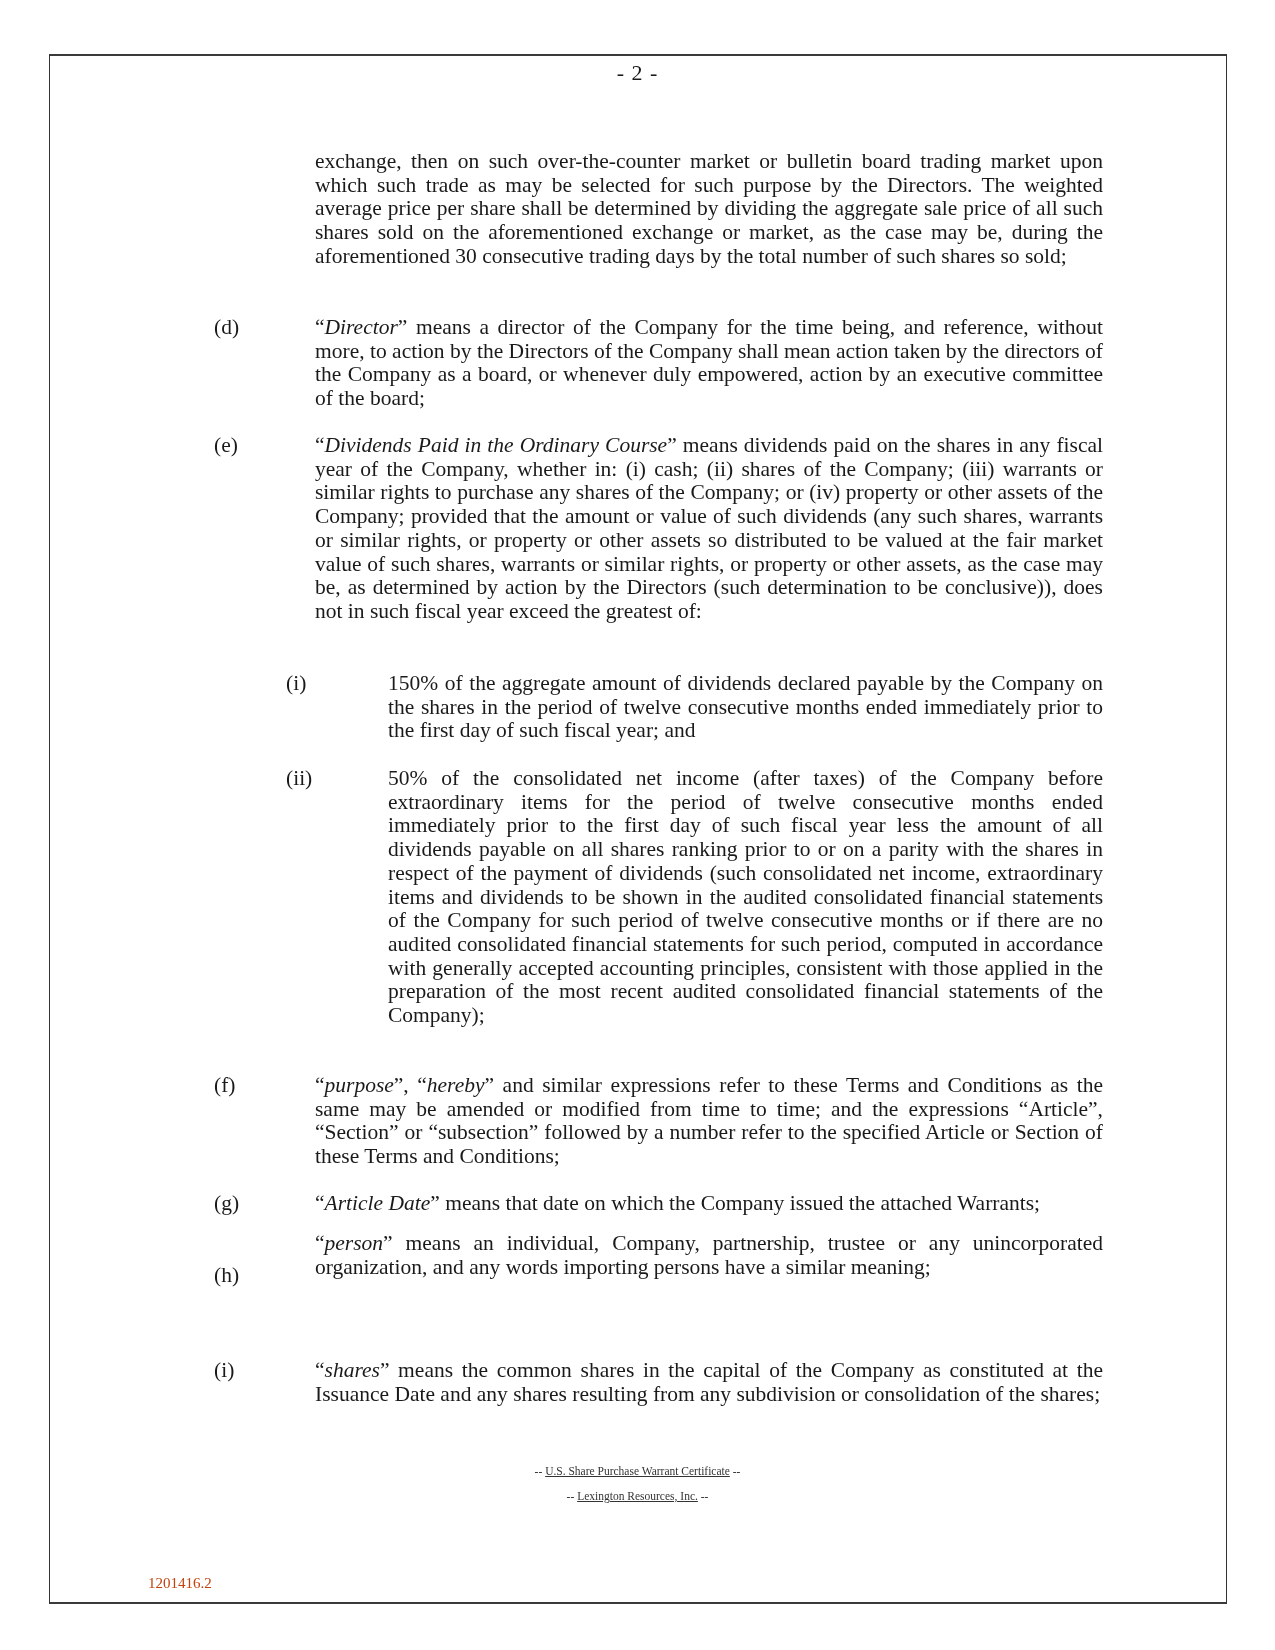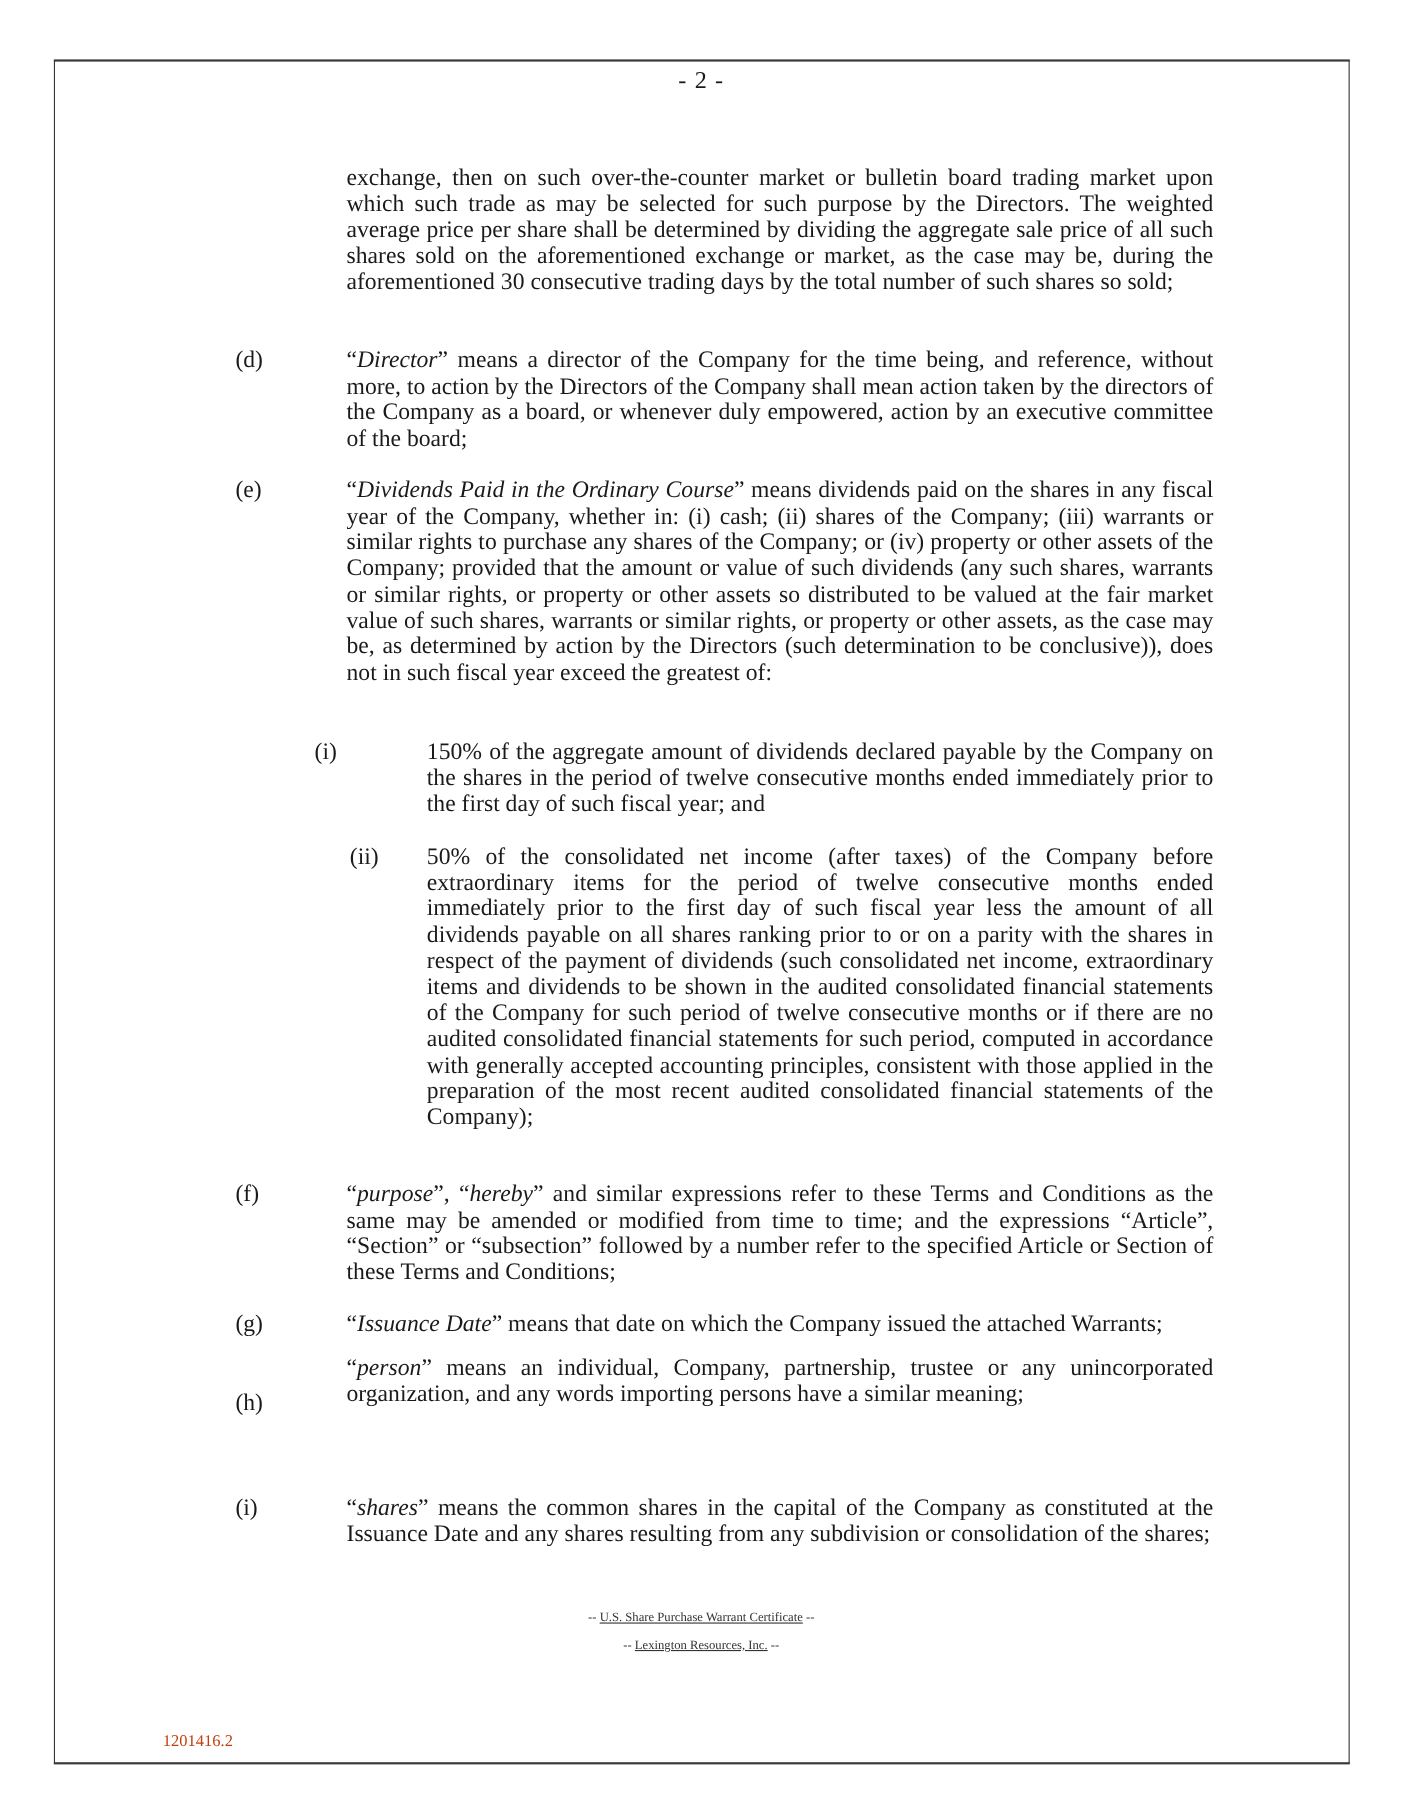--- a/index.html
+++ b/index.html
@@ -44,31 +44,31 @@
 </div>
 
 <div class="label" style="left:214px; top:434px;">(e)</div>
 <div class="para" style="left:283px; top:434px; width:788px;">
   <span>“</span><i>Dividends Paid in the Ordinary Course</i><span>”</span><span> means dividends paid on the shares in any fiscal year of the Company, whether in: (i) cash; (ii) shares of the Company; (iii) warrants or similar rights to purchase any shares of the Company; or (iv) property or other assets of the Company; provided that the amount or value of such dividends (any such shares, warrants or similar rights, or property or other assets so distributed to be valued at the fair market value of such shares, warrants or similar rights, or property or other assets, as the case may be, as determined by action by the Directors (such determination to be conclusive)), does not in such fiscal year exceed the greatest of:</span>
 </div>
 
 <div class="label" style="left:286px; top:672px;">(i)</div>
 <div class="para" style="left:356px; top:672px; width:715px;">150% of the aggregate amount of dividends declared payable by the Company on the shares in the period of twelve consecutive months ended immediately prior to the first day of such fiscal year; and</div>
 
-<div class="label" style="left:286px; top:767px;margin-left:32px;">(ii)</div>
+<div class="label" style="left:286px; top:767px;">(ii)</div>
 <div class="para" style="left:356px; top:767px; width:715px;">50% of the consolidated net income (after taxes) of the Company before extraordinary items for the period of twelve consecutive months ended immediately prior to the first day of such fiscal year less the amount of all dividends payable on all shares ranking prior to or on a parity with the shares in respect of the payment of dividends (such consolidated net income, extraordinary items and dividends to be shown in the audited consolidated financial statements of the Company for such period of twelve consecutive months or if there are no audited consolidated financial statements for such period, computed in accordance with generally accepted accounting principles, consistent with those applied in the preparation of the most recent audited consolidated financial statements of the Company);</div>
 
 <div class="label" style="left:214px; top:1074px;">(f)</div>
 <div class="para" style="left:283px; top:1074px; width:788px;">
   <span>“</span><i>purpose</i><span>”, “</span><i>hereby</i><span>”</span><span> and similar expressions refer to these Terms and Conditions as the same may be amended or modified from time to time; and the expressions “Article”, “Section” or “subsection” followed by a number refer to the specified Article or Section of these Terms and Conditions;</span>
 </div>
 
 <div class="label" style="left:214px; top:1192px;">(g)</div>
 <div class="para" style="left:283px; top:1192px; width:788px;">
-  <span>“</span><i>Issuance Date</i><span>”</span><span> means that date on which the Company issued the attached Warrants;</span>
+  <span>“</span><i>Article Date</i><span>”</span><span> means that date on which the Company issued the attached Warrants;</span>
 </div>
 
 <div class="label" style="left:214px; top:1264px;">(h)</div>
 <div class="para" style="left:283px; top:1232px; width:788px;">
   <span>“</span><i>person</i><span>”</span><span> means an individual, Company, partnership, trustee or any unincorporated organization, and any words importing persons have a similar meaning;</span>
 </div>
 
 <div class="label" style="left:214px; top:1359px;">(i)</div>
 <div class="para" style="left:283px; top:1359px; width:788px;">
   <span>“</span><i>shares</i><span>”</span><span> means the common shares in the capital of the Company as constituted at the Issuance Date and any shares resulting from any subdivision or consolidation of the shares;</span>

